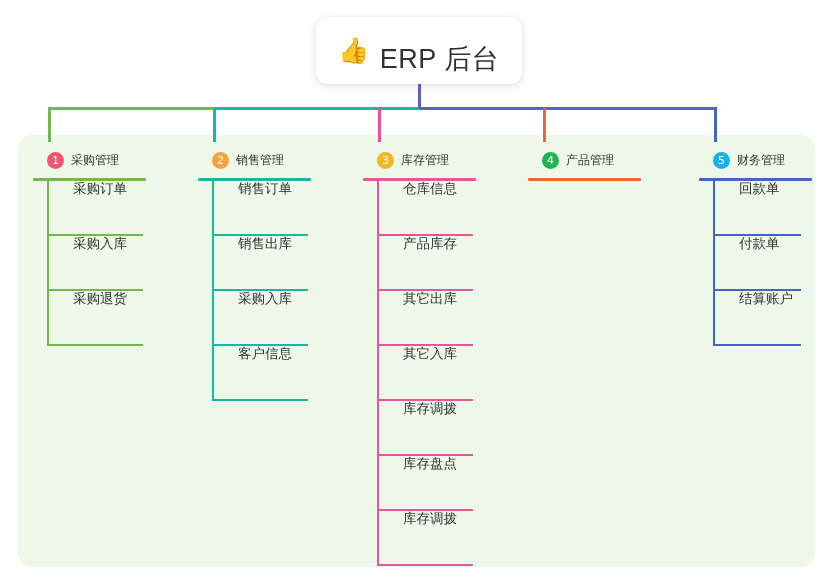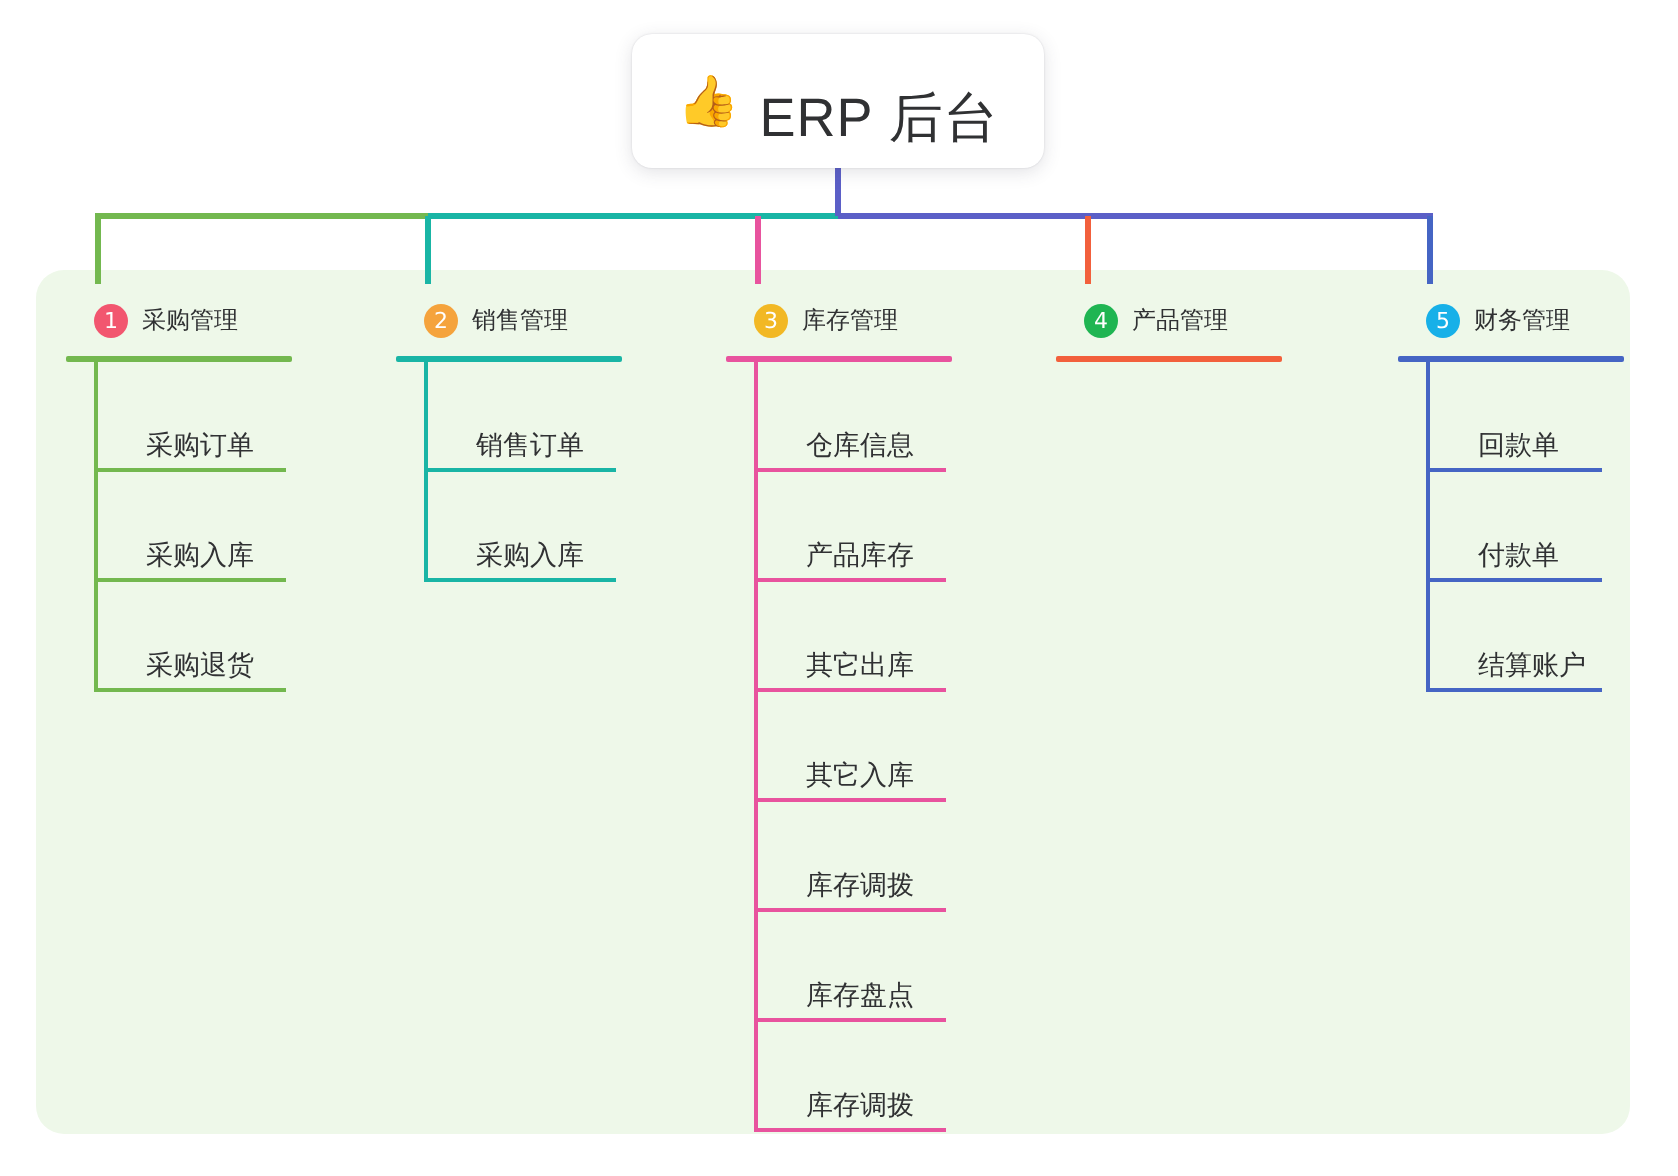--- a/index.html
+++ b/index.html
@@ -116,21 +116,21 @@
     left: 0;
     top: 0;
     bottom: 0;
     width: 2px;
   }
   .leaf {
     position: relative;
     height: 55px;
     box-sizing: border-box;
     display: flex;
-    align-items: flex-end;
+    align-items: flex-start;
     padding-left: 26px;
     padding-bottom: 5px;
   }
   .leaf-rule {
     position: absolute;
     left: 0;
     bottom: 0;
     height: 2px;
   }
   .leaf-label {
@@ -192,21 +192,29 @@
         <span class="col-title">销售管理</span>
       </div>
       <div class="col-rule" style="background: rgb(25, 181, 165); width: 113px;"></div>
       <div class="col-body">
         <div class="col-spine" style="background: rgb(25, 181, 165);"></div>
         <div class="leaf">
           <span class="leaf-label">销售订单</span>
           <div class="leaf-rule" style="background: rgb(25, 181, 165); width: 96px;"></div>
         </div>
         <div class="leaf">
+          <span class="leaf-label">销售出库</span>
+          <div class="leaf-rule" style="background: rgb(25, 181, 165); width: 96px;"></div>
+        </div>
+        <div class="leaf">
           <span class="leaf-label">采购入库</span>
+          <div class="leaf-rule" style="background: rgb(25, 181, 165); width: 96px;"></div>
+        </div>
+        <div class="leaf">
+          <span class="leaf-label">客户信息</span>
           <div class="leaf-rule" style="background: rgb(25, 181, 165); width: 96px;"></div>
         </div>
       </div>
     </div>
     <div class="column" style="left: 363px; top: 147px;">
       <div class="col-header">
         <span class="col-badge" style="background: rgb(242, 184, 36);">3</span>
         <span class="col-title">库存管理</span>
       </div>
       <div class="col-rule" style="background: rgb(232, 83, 158); width: 113px;"></div>

